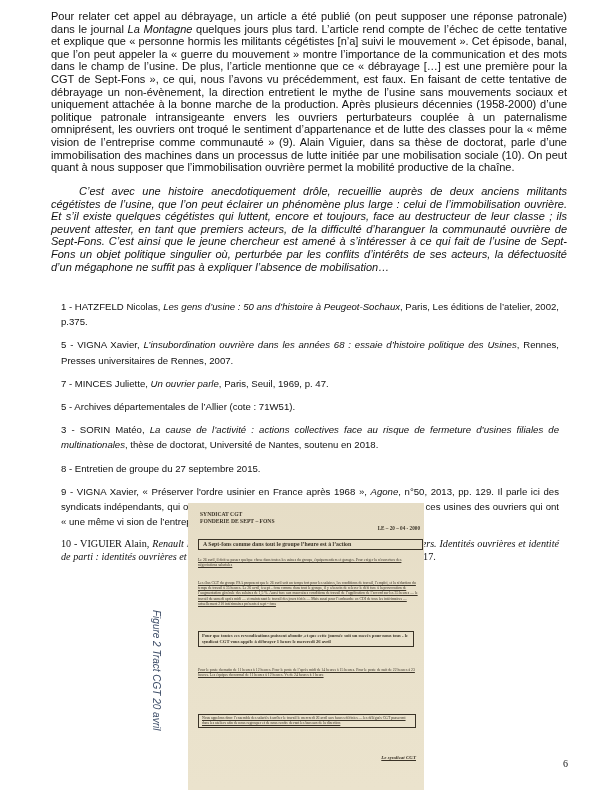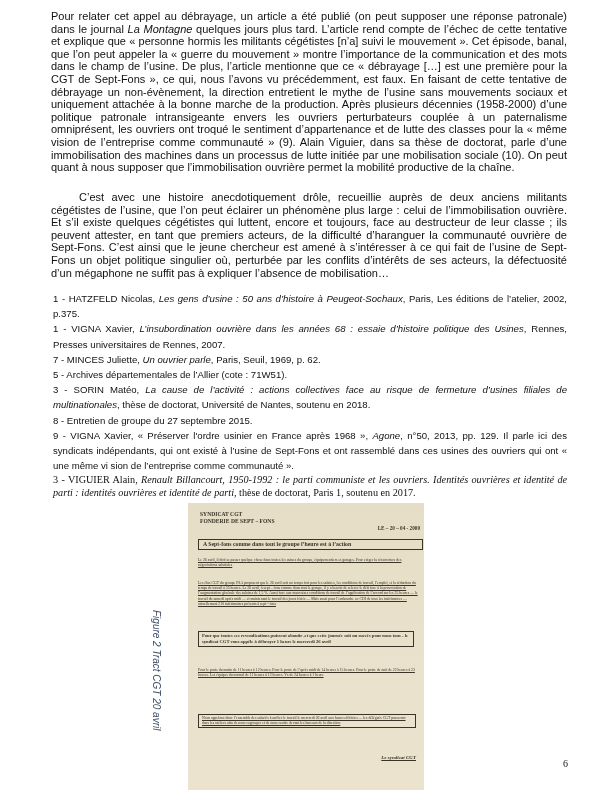--- a/index.html
+++ b/index.html
@@ -4,27 +4,27 @@
 <style>
   html, body { margin: 0; padding: 0; background: #ffffff; }
   body { width: 600px; height: 800px; position: relative; overflow: hidden; }
   .page { position: absolute; left: 0; top: 0; width: 600px; height: 800px; background: #fff; }
   .body-text {
     position: absolute; left: 51px; width: 516px;
     font-family: "Liberation Sans", sans-serif; font-size: 11px; line-height: 12.6px;
     color: #111; text-align: justify;
   }
   .p1 { top: 10px; }
-  .p2 { top: 191px; text-indent: 28px; }
+  .p2 { top: 185px; text-indent: 28px; font-style: italic; }
   .notes {
     position: absolute; left: 53px; top: 291px; width: 514px;
     font-family: "Liberation Sans", sans-serif; font-size: 9.6px; line-height: 15.2px;
     color: #111; text-align: justify;
   }
-  .notes .note { margin: 0; }
+  .notes .note { margin: 8px; }
   .notes .note.serif { font-family: "Liberation Serif", serif; font-size: 10.2px; line-height: 13px; }
   .notes .note.serif:first-of-type { margin-top: 1px; }
   i { font-style: italic; }
   .fig-caption {
     position: absolute; left: 150px; top: 610px;
     font-family: "Liberation Sans", sans-serif; font-style: italic; font-size: 10px; color: #3b4b66;
     transform-origin: left top; transform: rotate(90deg) translate(0, -12px);
     white-space: nowrap;
   }
   .tract {
@@ -61,27 +61,27 @@
 <body>
 
 <div class="page">
 
   <p class="body-text p1" style="margin:0;"><span>Pour relater cet appel au débrayage, un article a été publié (on peut supposer une réponse patronale) dans le journal </span><i>La Montagne</i><span> quelques jours plus tard. L’article rend compte de l’échec de cette tentative et explique que « personne hormis les militants cégétistes [n’a] suivi le mouvement ». Cet épisode, banal, que l’on peut appeler la « guerre du mouvement » montre l’importance de la communication et des mots dans le champ de l’usine. De plus, l’article mentionne que ce « débrayage […] est une première pour la CGT de Sept-Fons », ce qui, nous l’avons vu précédemment, est faux. En faisant de cette tentative de débrayage un non-évènement, la direction entretient le mythe de l’usine sans mouvements sociaux et uniquement attachée à la bonne marche de la production. Après plusieurs décennies (1958-2000) d’une politique patronale intransigeante envers les ouvriers perturbateurs couplée à un paternalisme omniprésent, les ouvriers ont troqué le sentiment d’appartenance et de lutte des classes pour la « même vision de l’entreprise comme communauté » (9). Alain Viguier, dans sa thèse de doctorat, parle d’une immobilisation des machines dans un processus de lutte initiée par une mobilisation sociale (10). On peut quant à nous supposer que l’immobilisation ouvrière permet la mobilité productive de la chaîne.</span></p>
 
   <p class="body-text p2" style="margin:0;">C’est avec une histoire anecdotiquement drôle, recueillie auprès de deux anciens militants cégétistes de l’usine, que l’on peut éclairer un phénomène plus large : celui de l’immobilisation ouvrière. Et s’il existe quelques cégétistes qui luttent, encore et toujours, face au destructeur de leur classe ; ils peuvent attester, en tant que premiers acteurs, de la difficulté d’haranguer la communauté ouvrière de Sept-Fons. C’est ainsi que le jeune chercheur est amené à s’intéresser à ce qui fait de l’usine de Sept-Fons un objet politique singulier où, perturbée par les conflits d’intérêts de ses acteurs, la défectuosité d’un mégaphone ne suffit pas à expliquer l’absence de mobilisation…</p>
 
   <div class="notes">
     <p class="note"><span>1 - HATZFELD Nicolas, </span><i>Les gens d’usine : 50 ans d’histoire à Peugeot-Sochaux</i><span>, Paris, Les éditions de l’atelier, 2002, p.375.</span></p>
-    <p class="note"><span>1 - VIGNA Xavier, </span><i>L’insubordination ouvrière dans les années 68 : essaie d’histoire politique des Usines</i><span>, Rennes, Presses universitaires de Rennes, 2007.</span></p>
-    <p class="note"><span>7 - MINCES Juliette, </span><i>Un ouvrier parle</i><span>, Paris, Seuil, 1969, p. 62.</span></p>
+    <p class="note"><span>5 - VIGNA Xavier, </span><i>L’insubordination ouvrière dans les années 68 : essaie d’histoire politique des Usines</i><span>, Rennes, Presses universitaires de Rennes, 2007.</span></p>
+    <p class="note"><span>7 - MINCES Juliette, </span><i>Un ouvrier parle</i><span>, Paris, Seuil, 1969, p. 47.</span></p>
     <p class="note"><span>5 -  Archives départementales de l’Allier (cote : 71W51).</span></p>
     <p class="note"><span>3 -  SORIN Matéo, </span><i>La cause de l’activité : actions collectives face au risque de fermeture d’usines filiales de multinationales</i><span>, thèse de doctorat, Université de Nantes, soutenu en 2018.</span></p>
     <p class="note"><span>8 - Entretien de groupe du 27 septembre 2015.</span></p>
     <p class="note"><span>9 - VIGNA Xavier, « Préserver l'ordre usinier en France après 1968 », </span><i>Agone</i><span>, n°50, 2013, pp. 129. Il parle ici des syndicats indépendants, qui ont existé à l’usine de Sept-Fons et ont rassemblé dans ces usines des ouvriers qui ont « une même vi sion de l’entreprise comme communauté ».</span></p>
-    <p class="note serif"><span>3 - VIGUIER Alain, </span><i>Renault Billancourt, 1950-1992 : le parti communiste et les ouvriers. Identités ouvrières et identité de parti : identités ouvrières et identité de parti</i><span>, thèse de doctorat, Paris 1, soutenu en 2017.</span></p>
+    <p class="note serif"><span>10 - VIGUIER Alain, </span><i>Renault Billancourt, 1950-1992 : le parti communiste et les ouvriers. Identités ouvrières et identité de parti : identités ouvrières et identité de parti</i><span>, thèse de doctorat, Paris 1, soutenu en 2017.</span></p>
   </div>
 
   <div class="fig-caption">Figure 2 Tract CGT 20 avril</div>
 
   <div class="tract">
     <div class="hdr1">
       <div>SYNDICAT CGT</div>
       <div>FONDERIE DE SEPT – FONS</div>
     </div>
     <div class="date">LE – 20 – 04 - 2000</div>

